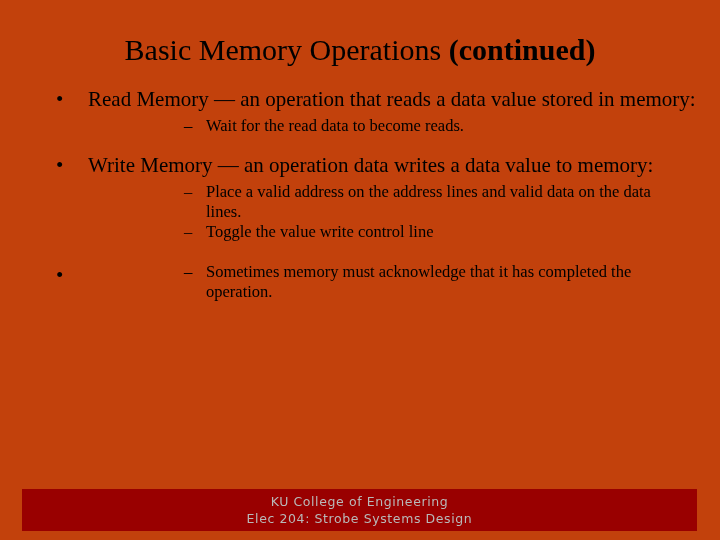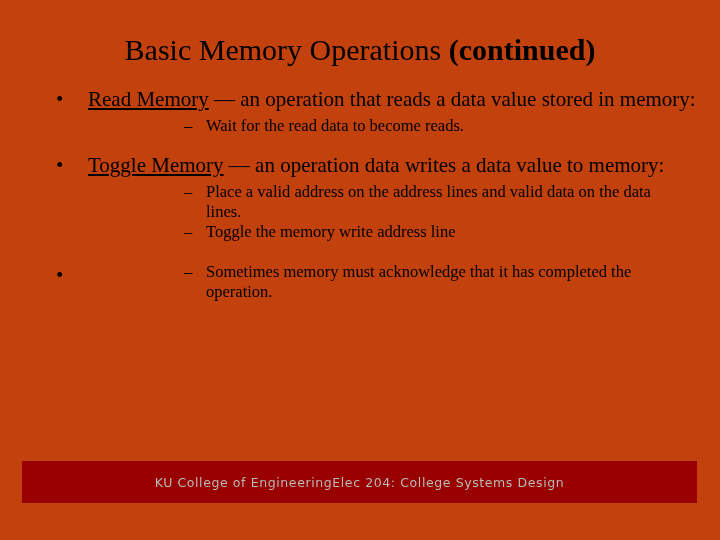--- a/index.html
+++ b/index.html
@@ -62,21 +62,20 @@
     text-align: left;
   }
   li.bullet1 > .marker {
     position: absolute;
     left: 56px;
     top: 0;
     font-size: 21px;
     line-height: 26px;
   }
   li.bullet1 .underline {
-    text-decoration: underline;
     margin-top: 30px;
   }
 
   ul.level2 {
     list-style: none;
     margin: 4px 0 0 0;
     padding: 0;
   }
   li.bullet2 {
     position: relative;
@@ -93,27 +92,27 @@
     font-size: 16.5px;
     line-height: 20px;
   }
 
   .gap-after-sub { height: 16px; }
 
   
   .footer-bar {
     position: absolute;
     left: 22px;
-    top: 461px;
+    top: 489px;
     width: 675px;
     height: 42px;
     background: #990000;
     box-sizing: border-box;
     display: flex;
-    flex-direction: row;
+    flex-direction: column;
     align-items: center;
     justify-content: center;
     z-index: 5;
   }
   .footer-line {
     font-family: "DejaVu Sans", sans-serif;
     font-size: 12.5px;
     line-height: 17px;
     color: #b9b9b9;
     letter-spacing: 0.6px;
@@ -144,29 +143,29 @@
             <span class="marker">–</span>
             <span>Wait for the read data to become reads.</span>
           </li>
         </ul>
       </li>
 
       <div class="gap-after-sub"></div>
 
       <li class="bullet1">
         <span class="marker">•</span>
-        <span class="underline">Toggle Memory</span><span> — an operation data writes a data value to memory:</span>
+        <span class="underline">Write Memory</span><span> — an operation data writes a data value to memory:</span>
         <ul class="level2">
           <li class="bullet2">
             <span class="marker">–</span>
             <span>Place a valid address on the address lines and valid data on the data lines.</span>
           </li>
           <li class="bullet2">
             <span class="marker">–</span>
-            <span>Toggle the memory write address line</span>
+            <span>Toggle the value write control line</span>
           </li>
         </ul>
       </li>
 
       <div class="gap-after-sub"></div>
 
       <li class="bullet1">
         <span class="marker">•</span>
         <ul class="level2">
           <li class="bullet2">
@@ -177,16 +176,16 @@
             <span>Sometimes memory must acknowledge that it has completed the operation.</span>
           </li>
         </ul>
       </li>
 
     </ul>
   </div>
 
   <div class="footer-bar">
     <div class="footer-line">KU College of Engineering</div>
-    <div class="footer-line">Elec 204: College Systems Design</div>
+    <div class="footer-line">Elec 204: Strobe Systems Design</div>
   </div>
 
 </div>
 
 </body></html>

